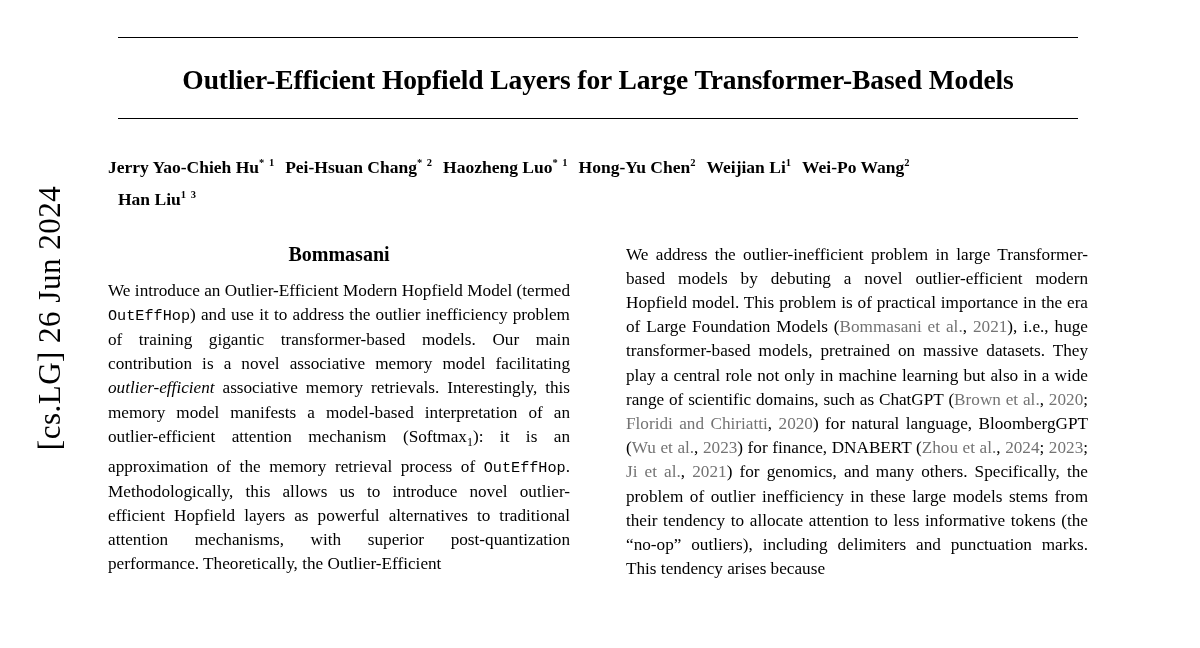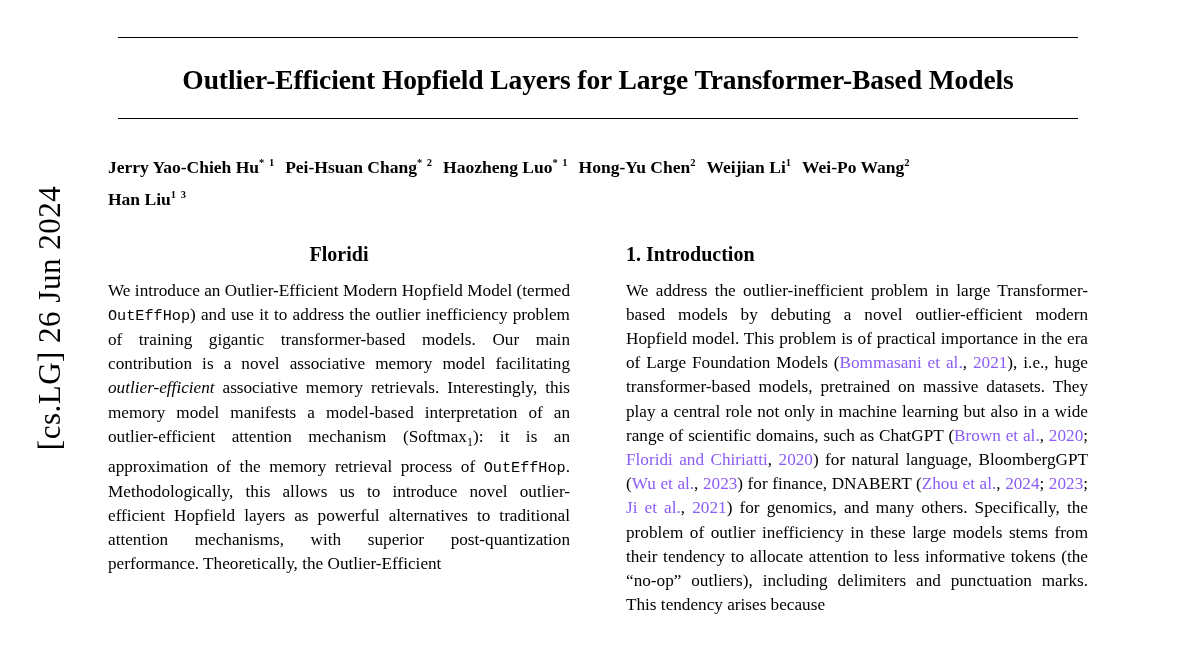--- a/index.html
+++ b/index.html
@@ -108,50 +108,49 @@
     text-align: justify;
     text-justify: inter-word;
     hyphens: manual;
   }
   .mono {
     font-family: "Liberation Mono", monospace;
     font-size: 15.2px;
     margin-top: 44px;
   }
   .ital { font-style: italic; }
-  .cite { color: #8b5cf6; }
+  .cite { color: #737373; }
   .softmax-sub { font-size: 12px; vertical-align: sub; }
 </style>
 </head>
 <body>
 
 <div class="arxiv-stamp">
   <div class="vtext">[cs.LG]  26 Jun 2024</div>
 </div>
 
 <div class="page">
 
   <hr class="rule rule-top">
 
   <div class="paper-title">Outlier-Efficient Hopfield Layers for Large Transformer-Based Models</div>
 
   <hr class="rule rule-bottom">
 
   <div class="authors">
     <span class="author"><span>Jerry Yao-Chieh Hu</span><span class="sup">* 1</span></span><span class="author"><span>Pei-Hsuan Chang</span><span class="sup">* 2</span></span><span class="author"><span>Haozheng Luo</span><span class="sup">* 1</span></span><span class="author"><span>Hong-Yu Chen</span><span class="sup">2</span></span><span class="author"><span>Weijian Li</span><span class="sup">1</span></span><span class="author"><span>Wei-Po Wang</span><span class="sup">2</span></span>
     <br>
-    <span class="author" style="margin-left:0"><span>Han Liu</span><span class="sup">1 3</span></span>
+    <span class="author" style="margin-left:10px"><span>Han Liu</span><span class="sup">1 3</span></span>
   </div>
 
   <div class="columns">
 
     <div class="col">
-      <div class="col-heading center">Floridi</div>
+      <div class="col-heading center">Bommasani</div>
       <div class="body-text"><span>We introduce an Outlier-Efficient Modern Hopfield Model (termed </span><span class="mono">OutEffHop</span><span>) and use it to address the outlier inefficiency problem of training gigantic transformer-based models. Our main contribution is a novel associative memory model facilitating </span><span class="ital">outlier-efficient</span><span> associative memory retrievals. Interestingly, this memory model manifests a model-based interpretation of an outlier-efficient attention mechanism (</span><span style="font-family:'Liberation Serif',serif;">Softmax</span><span class="softmax-sub">1</span><span>): it is an approximation of the memory retrieval process of </span><span class="mono">OutEffHop</span><span>. Methodologically, this allows us to introduce novel outlier-efficient Hopfield layers as powerful alternatives to traditional attention mechanisms, with superior post-quantization performance. Theoretically, the Outlier-Efficient</span></div>
     </div>
 
     <div class="col">
-      <div class="col-heading">1. Introduction</div>
       <div class="body-text" id="intro-text"><span>We address the outlier-inefficient problem in large Transformer-based models by debuting a novel outlier-efficient modern Hopfield model. This problem is of practical importance in the era of Large Foundation Models (</span><span class="cite">Bommasani et al.</span><span>, </span><span class="cite">2021</span><span>), i.e., huge transformer-based models, pretrained on massive datasets. They play a central role not only in machine learning but also in a wide range of scientific domains, such as ChatGPT (</span><span class="cite">Brown et al.</span><span>, </span><span class="cite">2020</span><span>; </span><span class="cite">Floridi and Chiriatti</span><span>, </span><span class="cite">2020</span><span>) for natural language, BloombergGPT (</span><span class="cite">Wu et al.</span><span>, </span><span class="cite">2023</span><span>) for finance, DNABERT (</span><span class="cite">Zhou et al.</span><span>, </span><span class="cite">2024</span><span>; </span><span class="cite">2023</span><span>; </span><span class="cite">Ji et al.</span><span>, </span><span class="cite">2021</span><span>) for genomics, and many others. Specifically, the problem of outlier inefficiency in these large models stems from their tendency to allocate attention to less informative tokens (the “no-op” outliers), including delimiters and punctuation marks. This tendency arises because</span></div>
     </div>
 
   </div>
 </div>
 
 </body></html>

